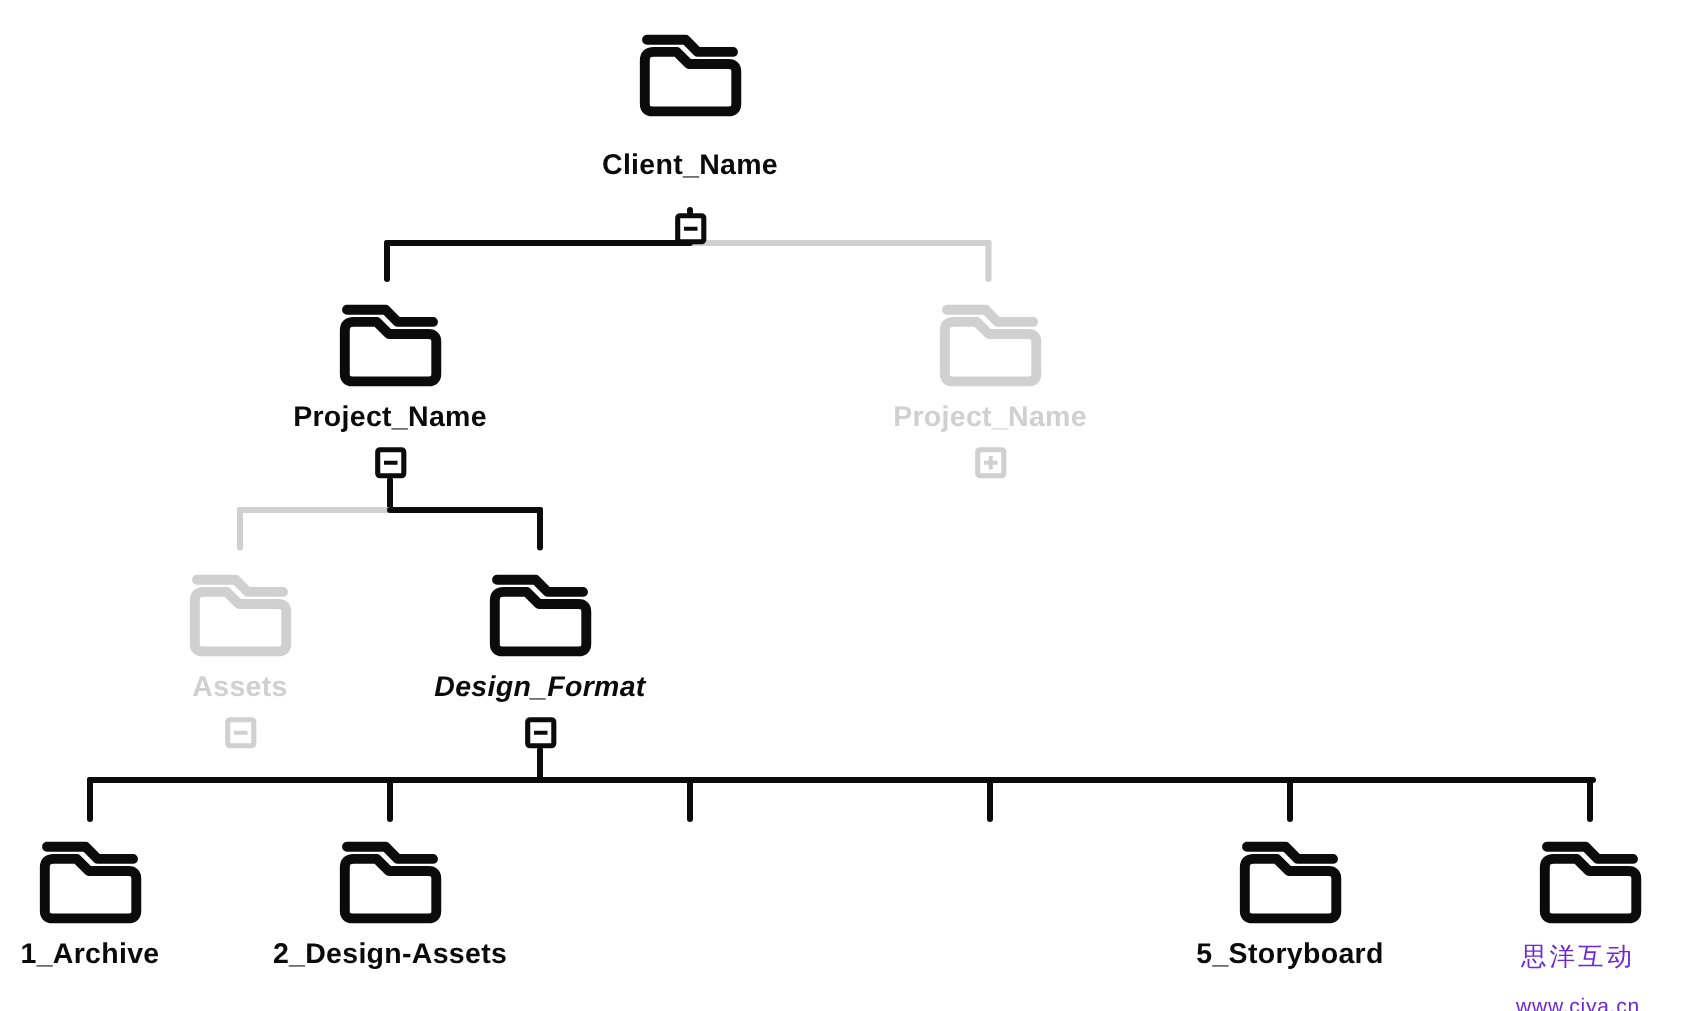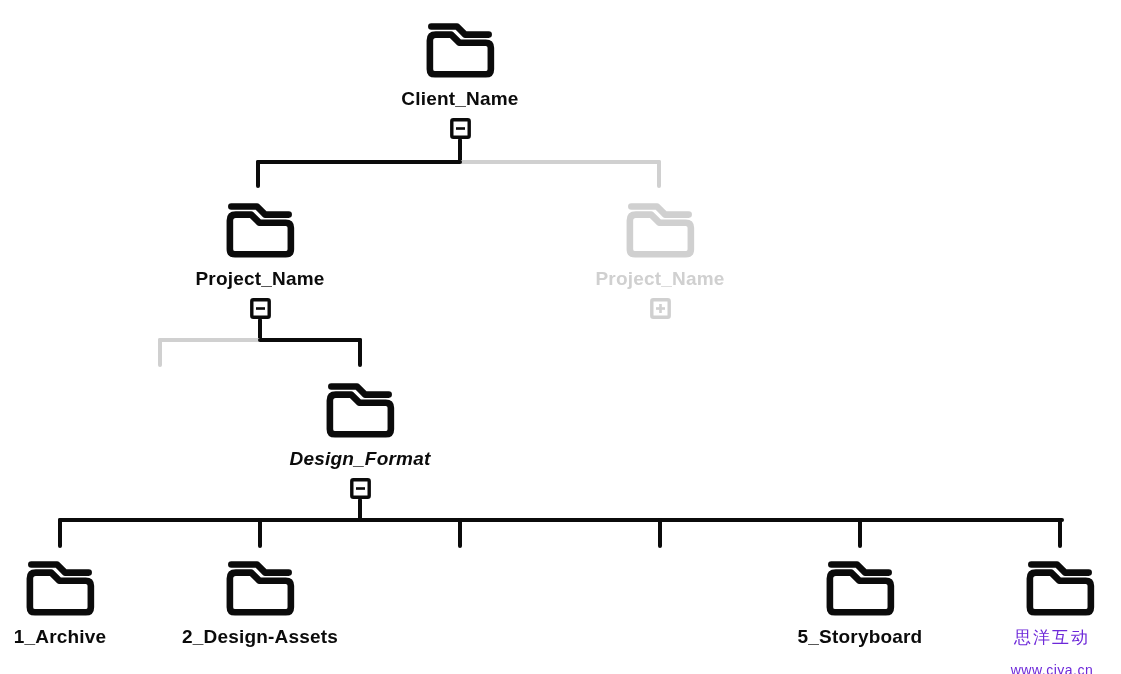--- a/index.html
+++ b/index.html
@@ -59,21 +59,21 @@
 
   <div class="ln" style="left:358px;top:498px;width:4px;height:24px;"></div>
   <div class="ln" style="left:58px;top:518px;width:1006px;height:4px;"></div>
   <div class="ln" style="left:58px;top:518px;width:4px;height:30px;"></div>
   <div class="ln" style="left:258px;top:518px;width:4px;height:30px;"></div>
   <div class="ln" style="left:458px;top:518px;width:4px;height:30px;"></div>
   <div class="ln" style="left:658px;top:518px;width:4px;height:30px;"></div>
   <div class="ln" style="left:858px;top:518px;width:4px;height:30px;"></div>
   <div class="ln" style="left:1058px;top:518px;width:4px;height:30px;"></div>
 
-  <div class="node" style="left:360px;top:22px;">
+  <div class="node" style="left:360px;top:22px;gap:12px;">
     <svg class="folder-svg" width="72" height="59" viewBox="0 0 98 80">
       <path d="M10 6 H45 L56 17 H88" fill="none" stroke="currentColor" stroke-width="9" stroke-linecap="round" stroke-linejoin="round"></path>
       <path d="M16 17 H37 L48 28 H84 Q91 28 91 35 V64 Q91 71 84 71 H15 Q8 71 8 64 V25 Q8 17 16 17 Z" fill="#ffffff" stroke="currentColor" stroke-width="9" stroke-linejoin="round"></path>
     </svg>
     <div class="node-label">Client_Name</div>
     <div class="toggle">
       <svg width="23" height="23" viewBox="0 0 23 23">
         <rect x="2.8" y="2.8" width="17.4" height="17.4" rx="1.5" fill="#ffffff" stroke="currentColor" stroke-width="3.4"></rect>
         <line x1="7" y1="11.5" x2="16" y2="11.5" stroke="currentColor" stroke-width="2.6"></line>
       </svg>
@@ -102,20 +102,33 @@
     <div class="node-label">Project_Name</div>
     <div class="toggle">
       <svg width="23" height="23" viewBox="0 0 23 23">
         <rect x="2.8" y="2.8" width="17.4" height="17.4" rx="1.5" fill="#ffffff" stroke="currentColor" stroke-width="3.4"></rect>
         <line x1="7" y1="11.5" x2="16" y2="11.5" stroke="currentColor" stroke-width="2.6"></line>
         <line x1="11.5" y1="7" x2="11.5" y2="16" stroke="currentColor" stroke-width="2.6"></line>
       </svg>
     </div>
   </div>
 
+  <div class="node dim" style="left:60px;top:382px;">
+    <svg class="folder-svg" width="72" height="59" viewBox="0 0 98 80">
+      <path d="M10 6 H45 L56 17 H88" fill="none" stroke="currentColor" stroke-width="9" stroke-linecap="round" stroke-linejoin="round"></path>
+      <path d="M16 17 H37 L48 28 H84 Q91 28 91 35 V64 Q91 71 84 71 H15 Q8 71 8 64 V25 Q8 17 16 17 Z" fill="#ffffff" stroke="currentColor" stroke-width="9" stroke-linejoin="round"></path>
+    </svg>
+    <div class="node-label">Assets</div>
+    <div class="toggle">
+      <svg width="23" height="23" viewBox="0 0 23 23">
+        <rect x="2.8" y="2.8" width="17.4" height="17.4" rx="1.5" fill="#ffffff" stroke="currentColor" stroke-width="3.4"></rect>
+        <line x1="7" y1="11.5" x2="16" y2="11.5" stroke="currentColor" stroke-width="2.6"></line>
+      </svg>
+    </div>
+  </div>
 
   <div class="node" style="left:260px;top:382px;font-style:italic;">
     <svg class="folder-svg" width="72" height="59" viewBox="0 0 98 80">
       <path d="M10 6 H45 L56 17 H88" fill="none" stroke="currentColor" stroke-width="9" stroke-linecap="round" stroke-linejoin="round"></path>
       <path d="M16 17 H37 L48 28 H84 Q91 28 91 35 V64 Q91 71 84 71 H15 Q8 71 8 64 V25 Q8 17 16 17 Z" fill="#ffffff" stroke="currentColor" stroke-width="9" stroke-linejoin="round"></path>
     </svg>
     <div class="node-label">Design_Format</div>
     <div class="toggle">
       <svg width="23" height="23" viewBox="0 0 23 23">
         <rect x="2.8" y="2.8" width="17.4" height="17.4" rx="1.5" fill="#ffffff" stroke="currentColor" stroke-width="3.4"></rect>

